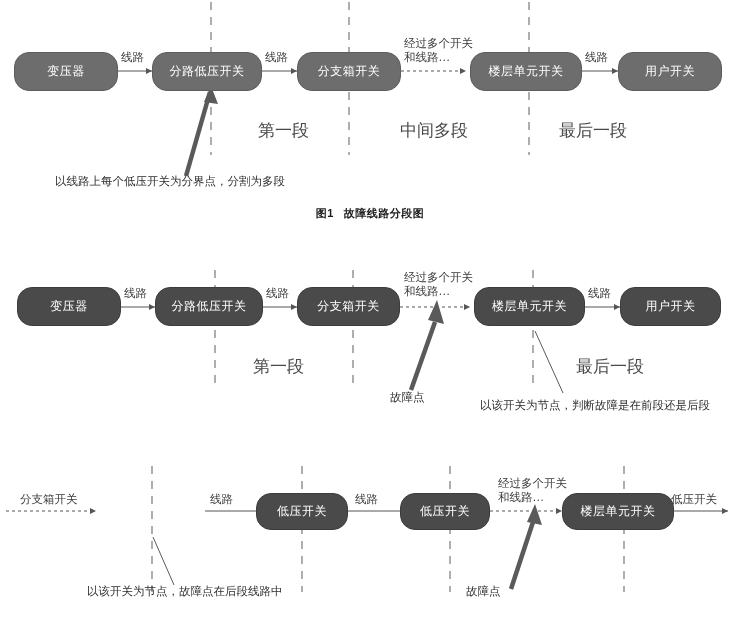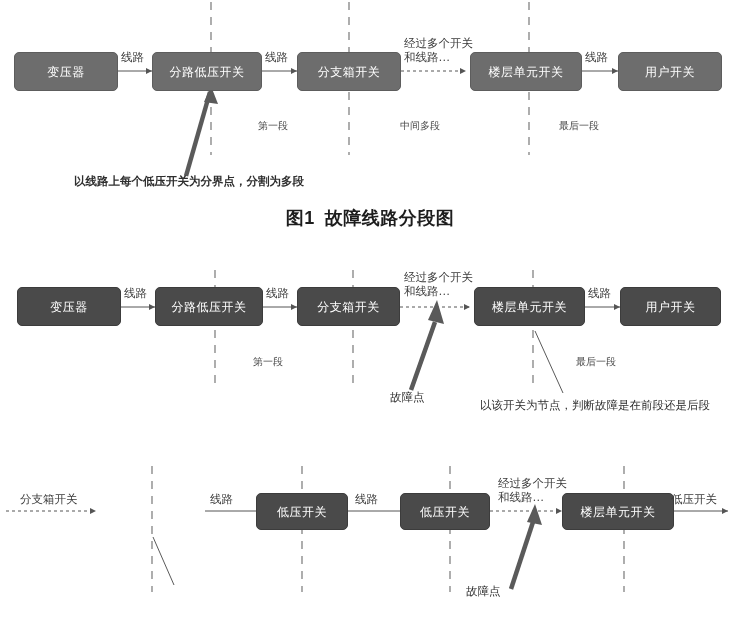--- a/index.html
+++ b/index.html
@@ -21,59 +21,59 @@
     background: #ffffff;
   }
   .fig1 { height: 200px; }
   .fig2 { height: 188px; }
   .fig3 { height: 170px; }
 
   
   .node {
     position: absolute;
     box-sizing: border-box;
-    border-radius: 5px;
+    border-radius: 15px;
     display: flex;
     align-items: center;
     justify-content: center;
     color: #ffffff;
     font-size: 12px;
     letter-spacing: 0.5px;
     line-height: 1;
     white-space: nowrap;
-    font-family: Liberation Serif, serif;
+    font-family: Liberation Mono, monospace;
   }
   .node.light {
     background: #6d6d6d;
     border: 1px solid #5d5d5d;
   }
   .node.dark {
     background: #4a4a4a;
     border: 1px solid #3c3c3c;
   }
 
   
   .lbl {
     position: absolute;
     font-size: 11.5px;
     color: #3a3a3a;
     white-space: nowrap;
     line-height: 1.25;
     font-family: "Liberation Serif", "DejaVu Serif", serif;
   }
-  .lbl.seg { color: #4a4a4a; font-size: 10px; }
+  .lbl.seg { color: #4a4a4a; font-size: 17px; }
   .lbl.note { color: #2e2e2e; font-size: 11.5px; }
   .lbl.multiline { white-space: pre-line; }
 
   
   .caption {
     position: absolute;
     width: 740px;
     text-align: center;
-    font-size: 18px;
+    font-size: 11px;
     font-weight: bold;
     color: #1d1d1d;
     letter-spacing: 0.5px;
     font-family: "Liberation Sans", "DejaVu Sans", sans-serif;
   }
   .caption .num { margin-right: 10px; }
 
   svg.overlay {
     position: absolute;
     left: 0;
@@ -126,21 +126,21 @@
   <div class="lbl" style="left:121px;top:50px;">线路</div>
   <div class="lbl" style="left:265px;top:50px;">线路</div>
   <div class="lbl multiline" style="left:404px;top:36px;">经过多个开关
 和线路…</div>
   <div class="lbl" style="left:585px;top:50px;">线路</div>
 
   <div class="lbl seg" style="left:258px;top:120px;">第一段</div>
   <div class="lbl seg" style="left:400px;top:120px;">中间多段</div>
   <div class="lbl seg" style="left:559px;top:120px;">最后一段</div>
 
-  <div class="lbl note" style="left:74px;top:174px;font-weight:bold;">以线路上每个低压开关为分界点，分割为多段</div>
+  <div class="lbl note" style="left:55px;top:174px;">以线路上每个低压开关为分界点，分割为多段</div>
 
   <div class="caption" style="top:206px;">
     <span class="num">图1</span><span>故障线路分段图</span>
   </div>
 </div>
 
 <div class="figure fig2" style="position:absolute;left:0;top:238px;">
 
   <svg class="overlay" height="188" viewBox="0 0 740 188">
     <defs>
@@ -229,15 +229,16 @@
     <span>楼层单元开关</span>
   </div>
 
   <div class="lbl" style="left:20px;top:40px;">分支箱开关</div>
   <div class="lbl" style="left:210px;top:40px;">线路</div>
   <div class="lbl" style="left:355px;top:40px;">线路</div>
   <div class="lbl multiline" style="left:498px;top:24px;">经过多个开关
 和线路…</div>
   <div class="lbl" style="left:671px;top:40px;">低压开关</div>
 
+  <div class="lbl note" style="left:87px;top:132px;">以该开关为节点，故障点在后段线路中</div>
   <div class="lbl note" style="left:466px;top:132px;">故障点</div>
 
 </div>
 
 </body></html>

